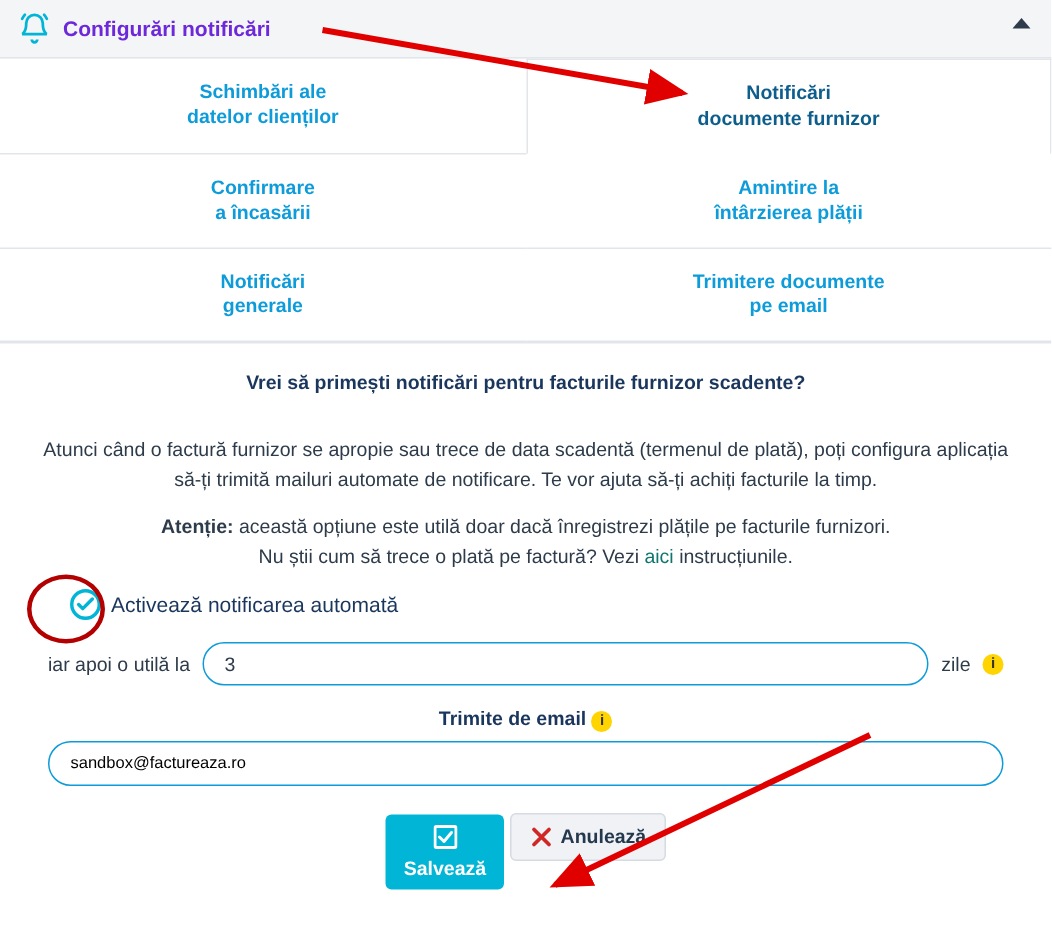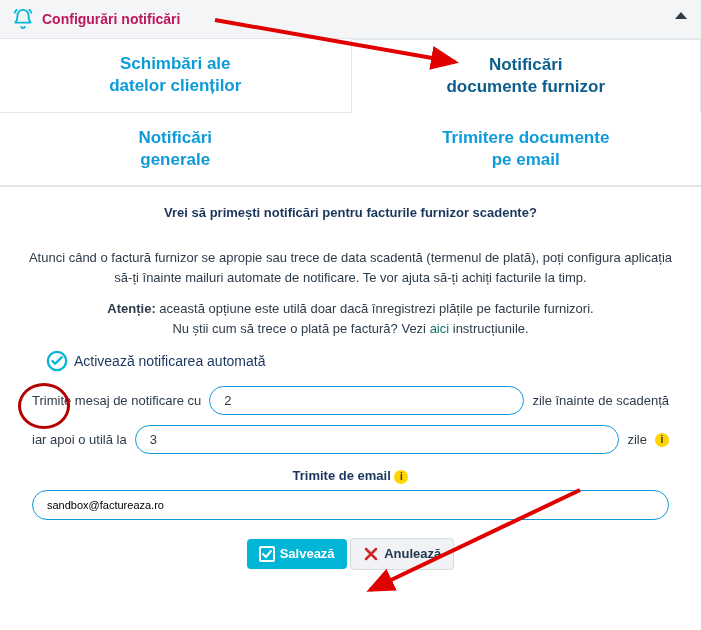--- a/index.html
+++ b/index.html
@@ -14,21 +14,21 @@
   .panel-header {
     display: flex;
     align-items: center;
     background: #f3f5f7;
     border-bottom: 1px solid #e2e6ea;
     padding: 8px 12px;
     position: relative;
   }
   .panel-header .title {
     font-weight: 700;
-    color: #be185d;
+    color: #6d28d9;
     font-size: 14px;
   }
   .bell-icon {
     width: 22px; height: 22px;
     margin-right: 8px;
   }
   .caret-up {
     position: absolute;
     right: 14px;
     top: 12px;
@@ -41,21 +41,21 @@
   .tabs {
     display: grid;
     grid-template-columns: 1fr 1fr;
     border-bottom: 1px solid #e2e6ea;
   }
   .tab {
     padding: 14px 0;
     text-align: center;
     color: #0e9bd9;
     font-weight: 700;
-    font-size: 17px;
+    font-size: 13px;
     border-bottom: 1px solid #e2e6ea;
     cursor: pointer;
     line-height: 1.3;
   }
   .tab.active {
     border: 1px solid #e2e6ea;
     border-bottom: 1px solid #fff;
     color: #0d5e8c;
   }
   .tab-line1 { display:block; }
@@ -152,20 +152,21 @@
     border-radius: 4px;
     padding: 7px 12px;
     font-weight: 700;
     font-size: 13px;
     cursor: pointer;
     border: none;
   }
   .btn-save {
     background: #00b5d6;
     color: #fff;
+    flex-direction: column;
   }
   .btn-cancel {
     background: #f0f2f5;
     color: #24384e;
     border: 1px solid #d5dbe2;
   }
   .btn .icon-box {
     width: 16px; height: 16px;
     display: inline-flex; align-items:center; justify-content:center;
   }
@@ -199,53 +200,56 @@
   <div class="tabs">
     <div class="tab">
       <span class="tab-line1">Schimbări ale</span>
       <span class="tab-line2">datelor clienților</span>
     </div>
     <div class="tab active">
       <span class="tab-line1">Notificări</span>
       <span class="tab-line2">documente furnizor</span>
     </div>
     <div class="tab">
+      <span class="tab-line1">Confirmare</span>
+      <span class="tab-line2">a încasării</span>
+    </div>
+    <div class="tab">
+      <span class="tab-line1">Amintire la</span>
+      <span class="tab-line2">întârzierea plății</span>
+    </div>
+    <div class="tab">
       <span class="tab-line1">Notificări</span>
       <span class="tab-line2">generale</span>
     </div>
     <div class="tab">
       <span class="tab-line1">Trimitere documente</span>
       <span class="tab-line2">pe email</span>
     </div>
   </div>
 
   <div class="content">
     <div class="q-heading">Vrei să primești notificări pentru facturile furnizor scadente?</div>
-    <div class="para">Atunci când o factură furnizor se apropie sau trece de data scadentă (termenul de plată), poți configura aplicația să-ți înainte mailuri automate de notificare. Te vor ajuta să-ți achiți facturile la timp.</div>
+    <div class="para">Atunci când o factură furnizor se apropie sau trece de data scadentă (termenul de plată), poți configura aplicația să-ți trimită mailuri automate de notificare. Te vor ajuta să-ți achiți facturile la timp.</div>
     <div class="para">
       <span class="attn-label">Atenție:</span><span> această opțiune este utilă doar dacă înregistrezi plățile pe facturile furnizori.</span><br>
       <span>Nu știi cum să trece o plată pe factură? Vezi </span><a href="#">aici</a><span> instrucțiunile.</span>
     </div>
 
     <div class="form-area">
       <div class="activate-row">
         <span class="check-icon">
           <svg viewBox="0 0 24 24" width="22" height="22" fill="none" stroke="#00b5d6" stroke-width="2.5">
             <circle cx="12" cy="12" r="10"></circle>
             <path d="M7 12l3 3 7-7" stroke-linecap="round" stroke-linejoin="round"></path>
           </svg>
         </span>
         <span>Activează notificarea automată</span>
       </div>
 
-      <div class="row">
-        <span class="label-left">Trimite mesaj de notificare cu</span>
-        <input class="pill-input" value="2" style="">
-        <span class="label-right">zile înainte de scadență</span>
-      </div>
 
       <div class="row">
         <span class="label-left">iar apoi o utilă la</span>
         <input class="pill-input" value="3" style="">
         <span class="label-right">zile</span>
         <span class="info">i</span>
       </div>
 
       <div class="email-heading">
         <span>Trimite de email</span>

